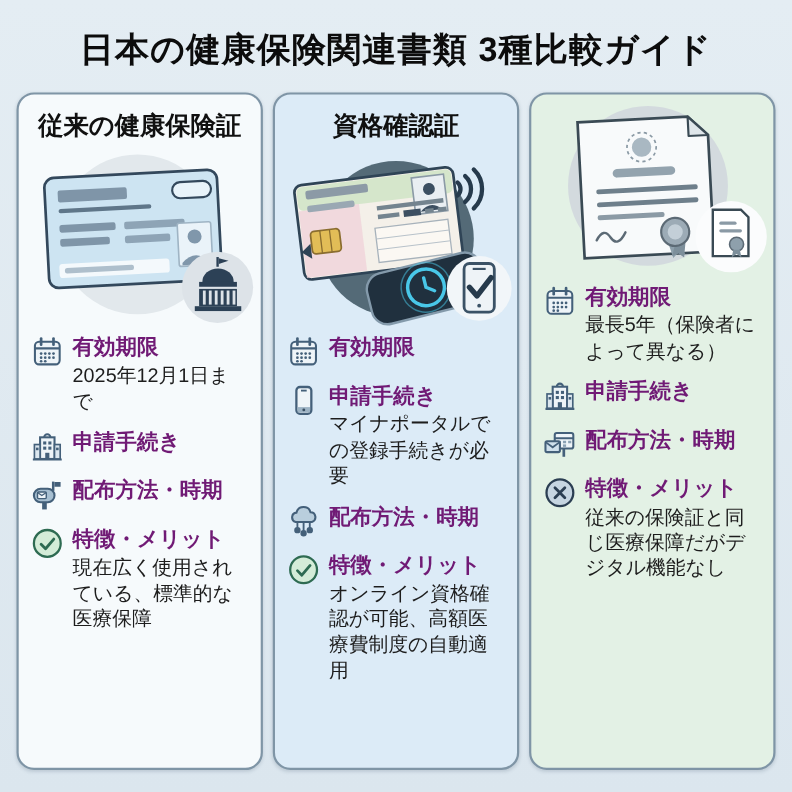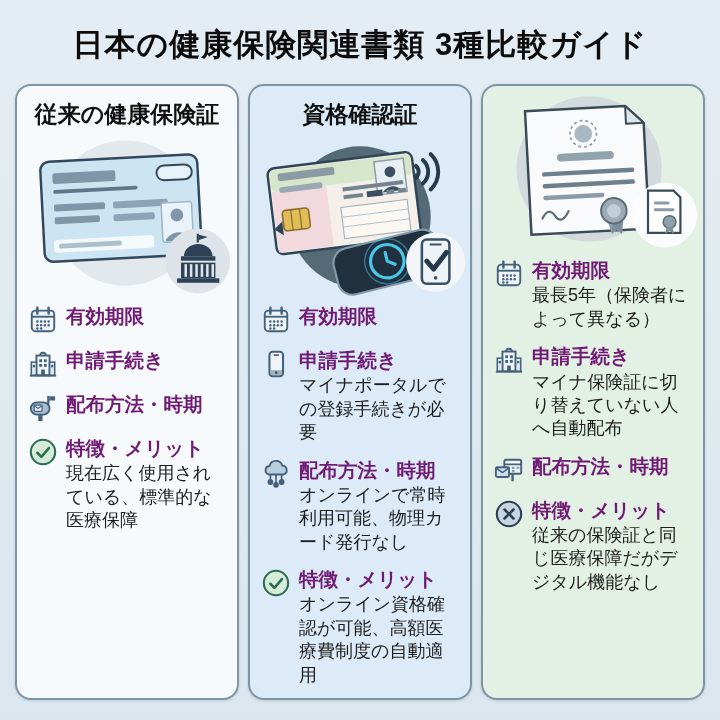--- a/index.html
+++ b/index.html
@@ -176,20 +176,21 @@
       </div>
       <div class="sections">
         <div class="sec">
           <span class="ic">
               <svg>
                 <use href="#i-cal"></use>
               </svg>
             </span>
           <div class="txt">
             <div class="sec-h">有効期限</div>
+            <div class="sec-b">2025年12月1日まで</div>
           </div>
         </div>
         <div class="sec">
           <span class="ic">
               <svg>
                 <use href="#i-bldg"></use>
               </svg>
             </span>
           <div class="txt">
             <div class="sec-h">申請手続き</div>
@@ -298,21 +299,20 @@
           </div>
         </div>
         <div class="sec">
           <span class="ic">
               <svg>
                 <use href="#i-cloud"></use>
               </svg>
             </span>
           <div class="txt">
             <div class="sec-h">配布方法・時期</div>
-            <div class="sec-b">オンラインで常時利用可能、物理カード発行なし</div>
           </div>
         </div>
         <div class="sec">
           <span class="ic">
               <svg>
                 <use href="#i-check"></use>
               </svg>
             </span>
           <div class="txt">
             <div class="sec-h">特徴・メリット</div>
@@ -366,21 +366,20 @@
           </div>
         </div>
         <div class="sec">
           <span class="ic">
               <svg>
                 <use href="#i-bldg"></use>
               </svg>
             </span>
           <div class="txt">
             <div class="sec-h">申請手続き</div>
-            <div class="sec-b">マイナ保険証に切り替えていない人へ自動配布</div>
           </div>
         </div>
         <div class="sec">
           <span class="ic">
               <svg>
                 <use href="#i-mailcal"></use>
               </svg>
             </span>
           <div class="txt">
             <div class="sec-h">配布方法・時期</div>

